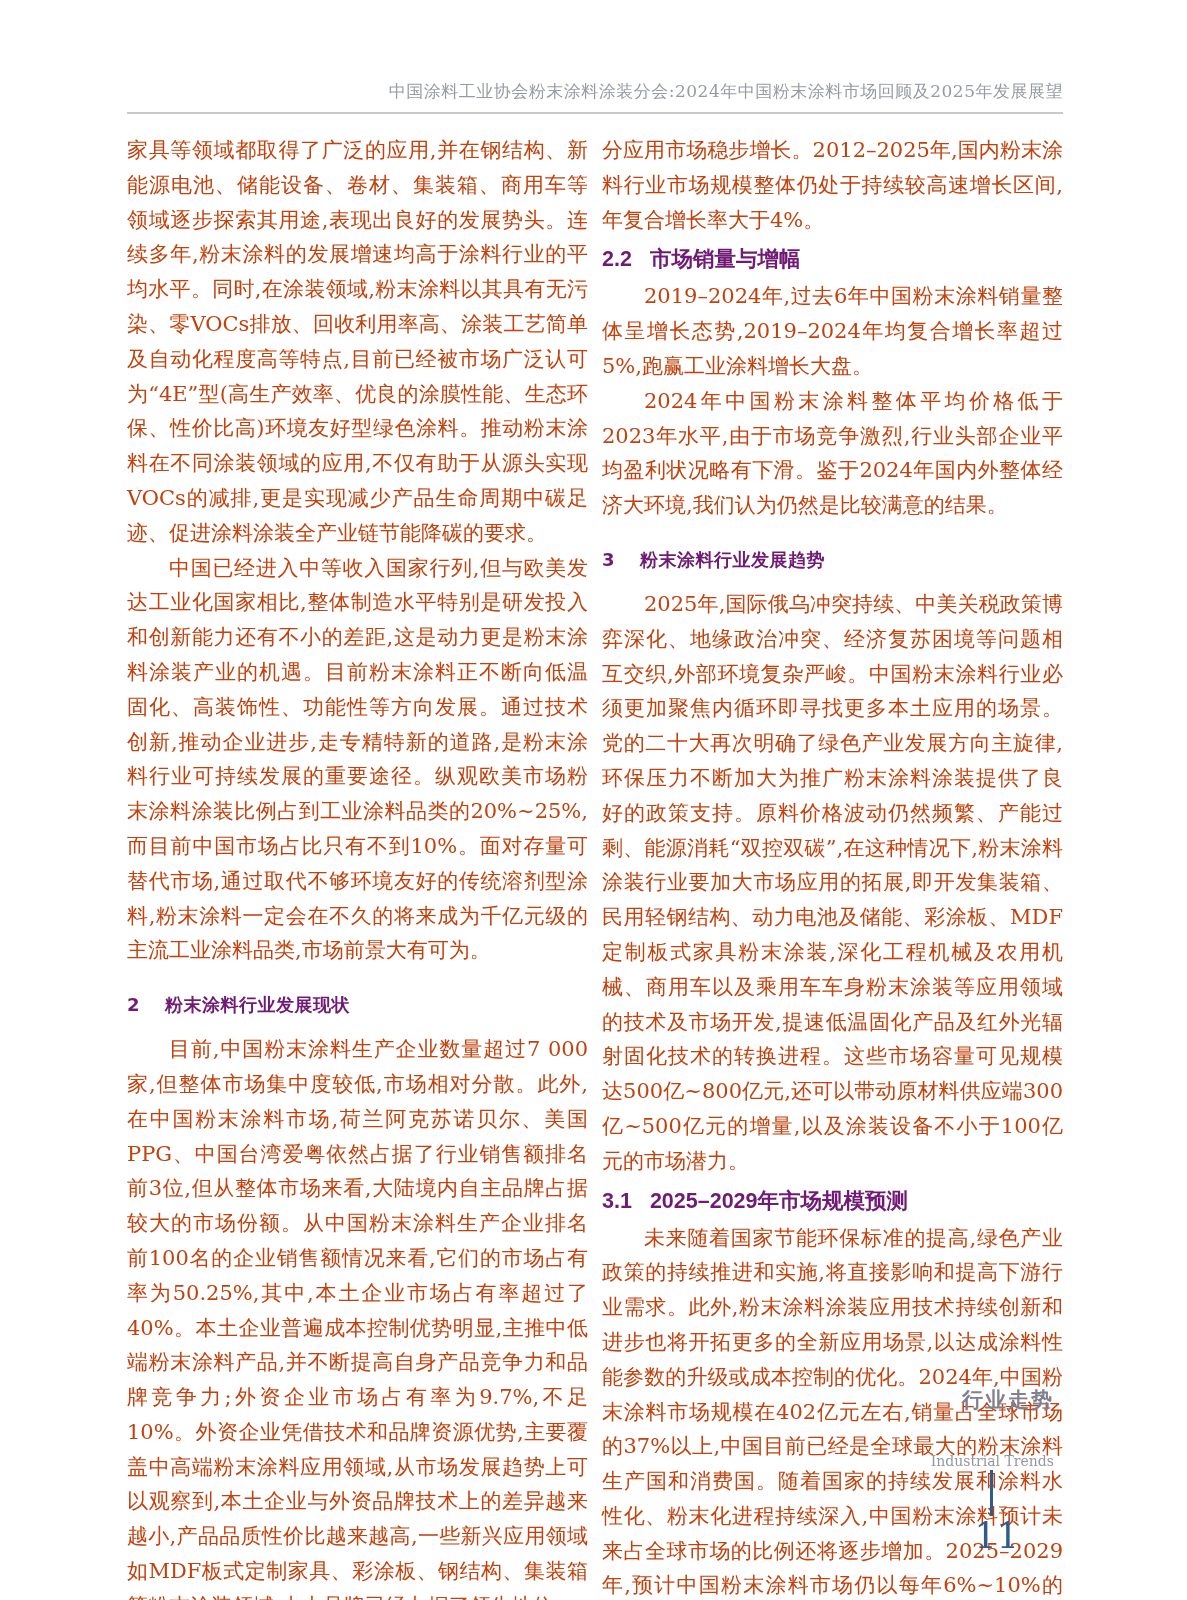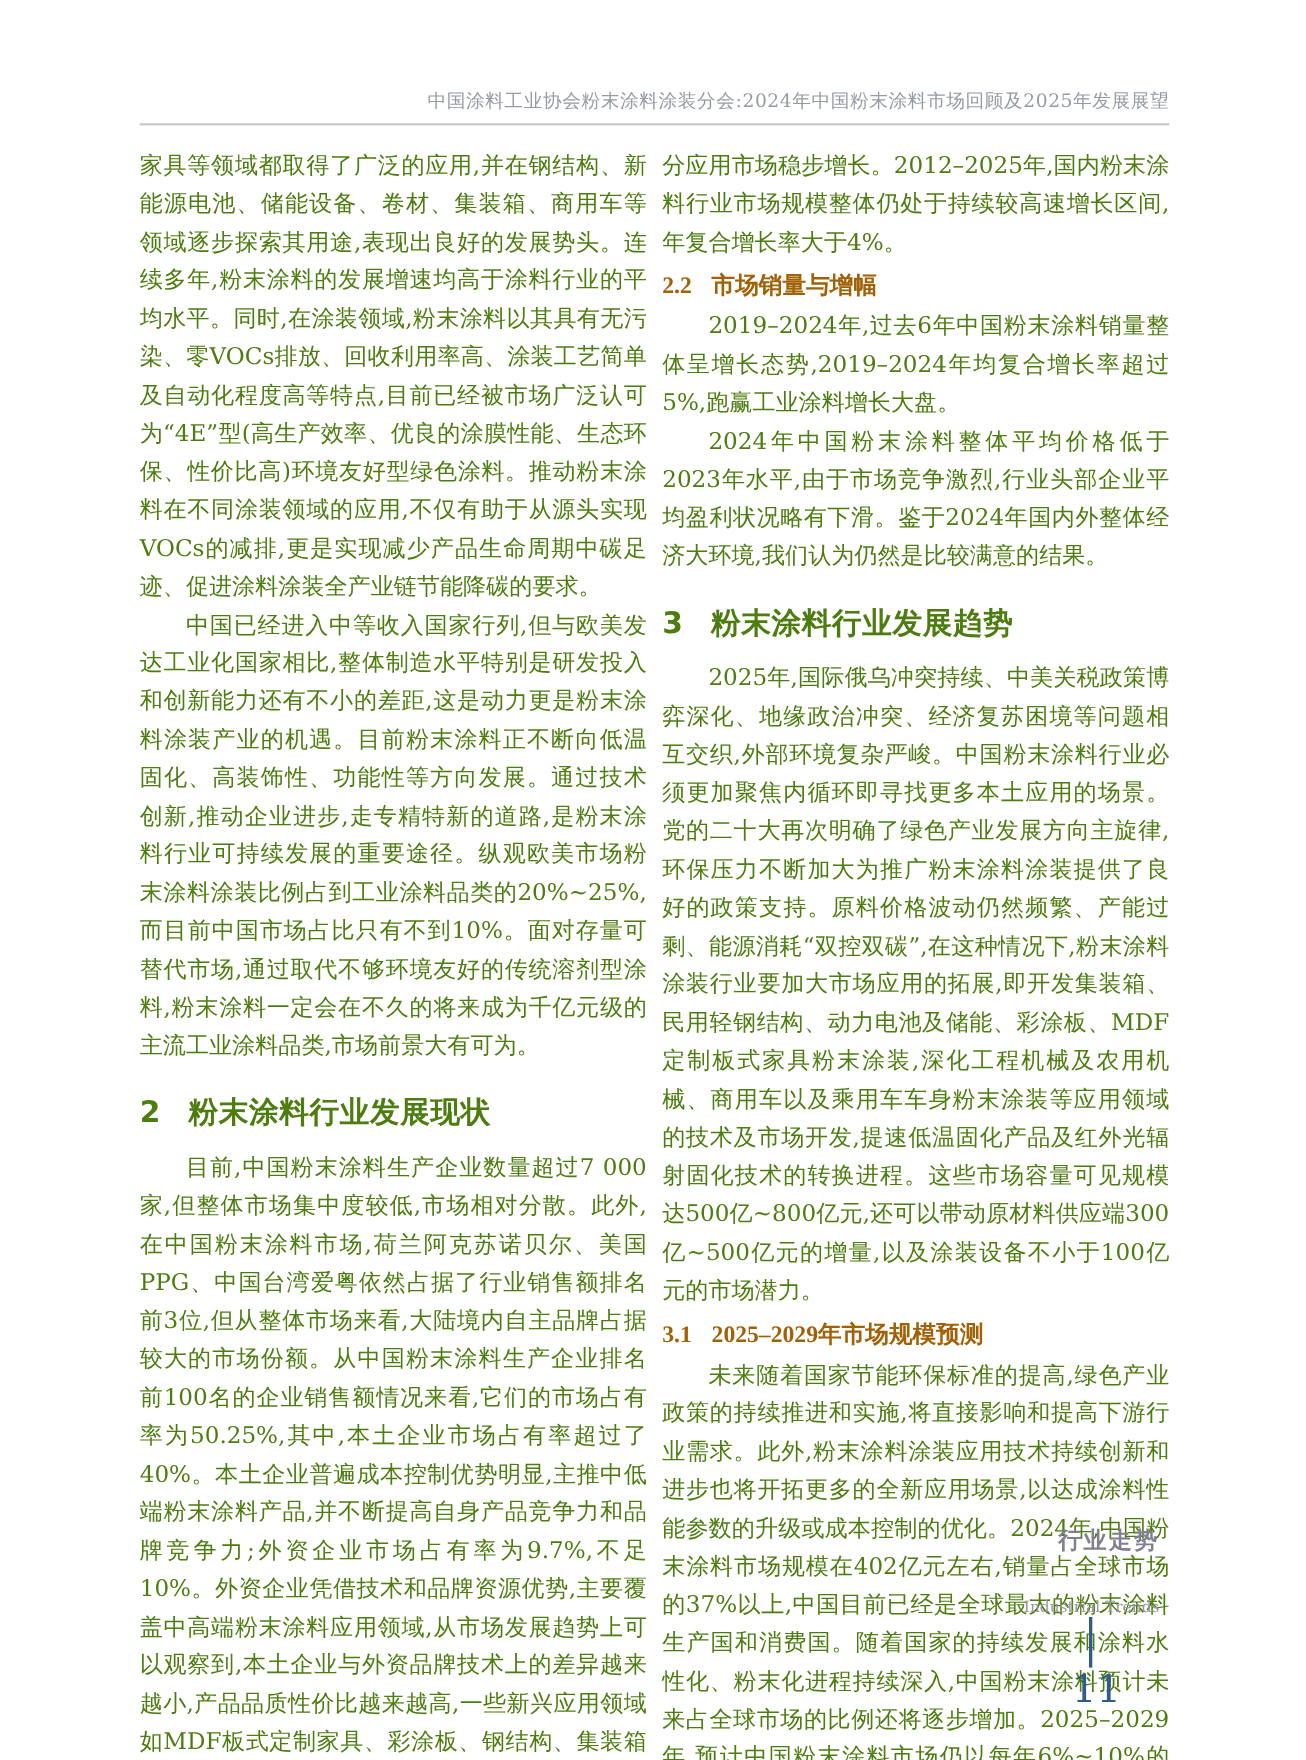--- a/index.html
+++ b/index.html
@@ -33,36 +33,36 @@
     width: 936px;
     display: flex;
     gap: 14px;
   }
   .col { width: 461px; }
   p.body {
     margin: 0;
     font-size: 21px;
     line-height: 34.8px;
     text-align: justify;
-    color: #4d7c0f;
+    color: #c2410c;
   }
   p.ind { text-indent: 2em; }
   h2.sec {
     font-family: "DejaVu Sans", sans-serif;
     font-weight: bold;
-    color: #4d7c0f;
-    font-size: 27px;
+    color: #701a75;
+    font-size: 18px;
     margin: 25px 0 15px 0;
     letter-spacing: 0.5px;
   }
   h2.sec .hnum { margin-right: 25px; }
   h3.subsec {
-    font-family: Liberation Serif, serif;
+    font-family: Liberation Sans, sans-serif;
     font-weight: bold;
-    color: #a16207;
+    color: #701a75;
     font-size: 21.5px;
     margin: 7px 0 6px 0;
   }
   h3.subsec .hnum { margin-right: 18px; }
   
   .footer {
     position: absolute;
     right: 124px;
     bottom: 44px;
     display: flex;

